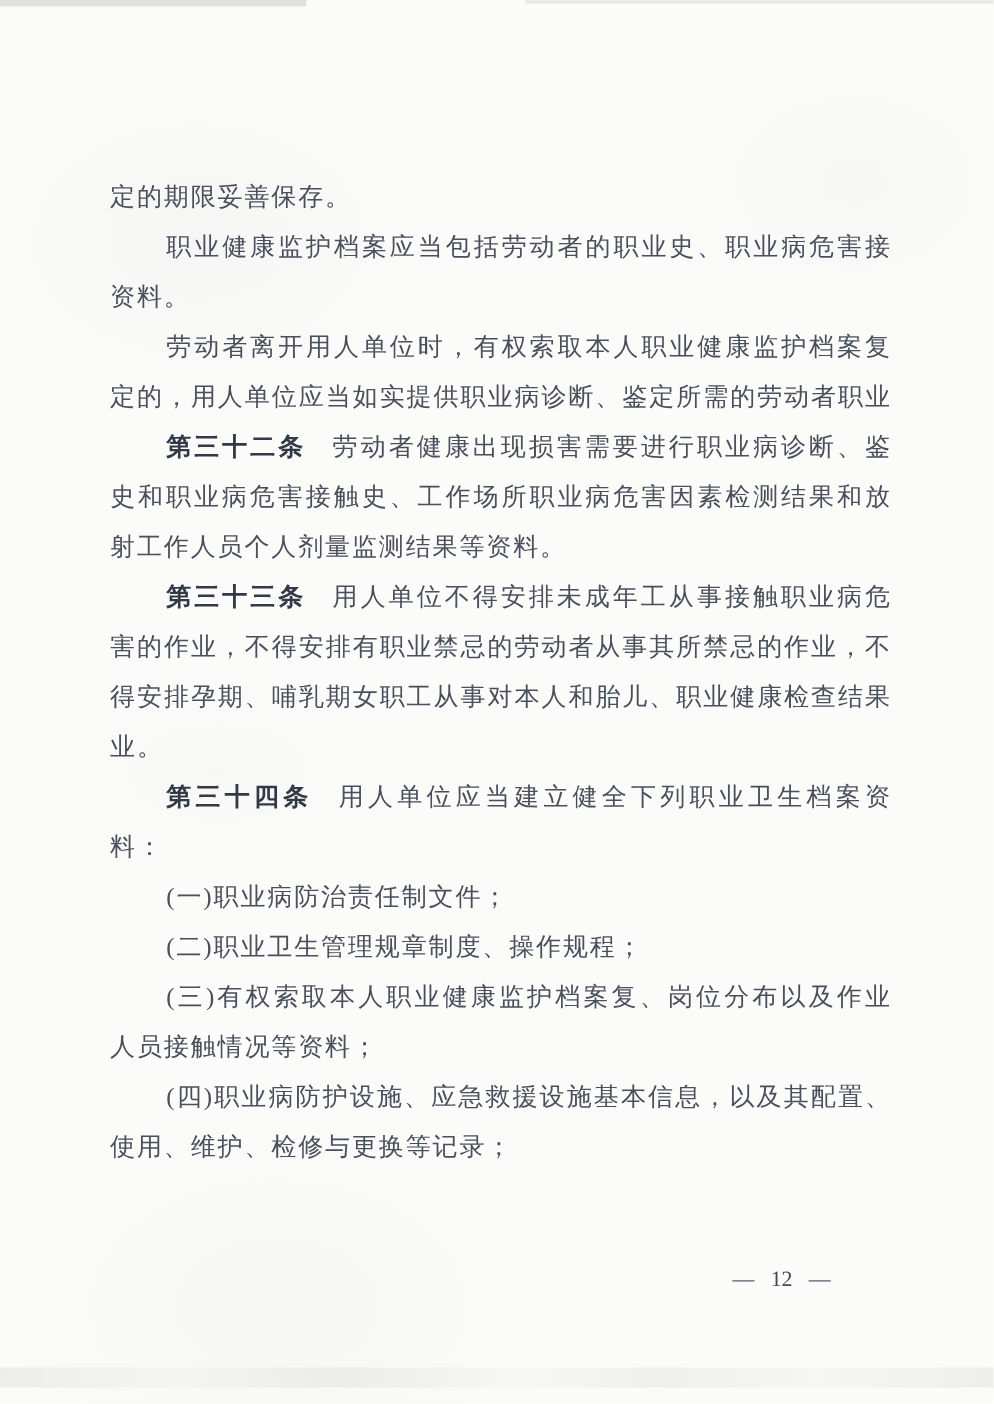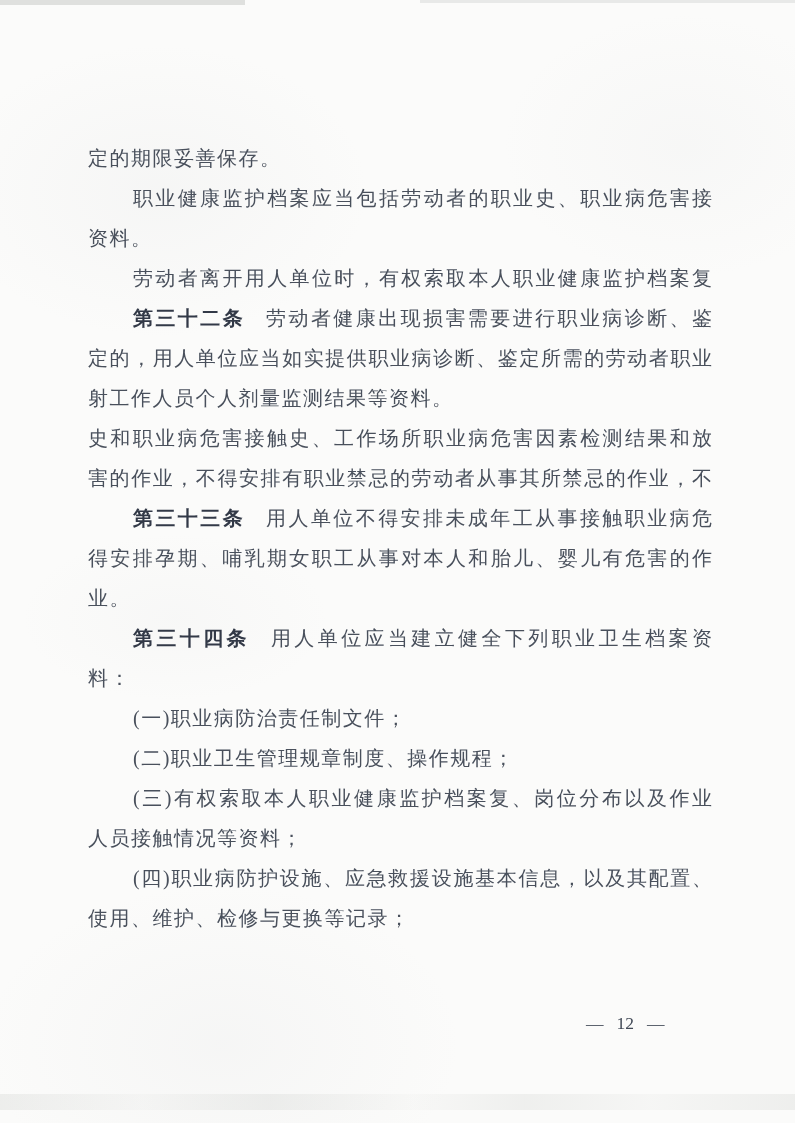--- a/index.html
+++ b/index.html
@@ -80,27 +80,27 @@
 <div class="page">
   <div class="artifact top-left"></div>
   <div class="artifact top-right"></div>
   <div class="artifact bottom-band"></div>
 
   <div class="text-block">
       <div class="line"><span>定的期限妥善保存。</span></div>
       <div class="line fill indent"><span>职业健康监护档案应当包括劳动者的职业史、职业病危害接</span></div>
       <div class="line"><span>资料。</span></div>
       <div class="line fill indent"><span>劳动者离开用人单位时，有权索取本人职业健康监护档案复</span></div>
+      <div class="line fill"><span>定的，用人单位应当如实提供职业病诊断、鉴定所需的劳动者职业</span></div>
       <div class="line fill indent"><span class="bold">第三十二条</span><span>劳动者健康出现损害需要进行职业病诊断、鉴</span></div>
-      <div class="line fill"><span>定的，用人单位应当如实提供职业病诊断、鉴定所需的劳动者职业</span></div>
+      <div class="line fill"><span>史和职业病危害接触史、工作场所职业病危害因素检测结果和放</span></div>
       <div class="line"><span>射工作人员个人剂量监测结果等资料。</span></div>
-      <div class="line fill"><span>史和职业病危害接触史、工作场所职业病危害因素检测结果和放</span></div>
+      <div class="line fill indent"><span class="bold">第三十三条</span><span>用人单位不得安排未成年工从事接触职业病危</span></div>
       <div class="line fill"><span>害的作业，不得安排有职业禁忌的劳动者从事其所禁忌的作业，不</span></div>
-      <div class="line fill indent"><span class="bold">第三十三条</span><span>用人单位不得安排未成年工从事接触职业病危</span></div>
-      <div class="line fill"><span>得安排孕期、哺乳期女职工从事对本人和胎儿、婴儿有危害的作</span></div>
+      <div class="line fill"><span>得安排孕期、哺乳期女职工从事对本人和胎儿、职业健康检查结果</span></div>
       <div class="line"><span>业。</span></div>
       <div class="line fill indent"><span class="bold">第三十四条</span><span>用人单位应当建立健全下列职业卫生档案资</span></div>
       <div class="line"><span>料：</span></div>
       <div class="line indent"><span>(一)职业病防治责任制文件；</span></div>
       <div class="line indent"><span>(二)职业卫生管理规章制度、操作规程；</span></div>
       <div class="line fill indent"><span>(三)有权索取本人职业健康监护档案复、岗位分布以及作业</span></div>
       <div class="line"><span>人员接触情况等资料；</span></div>
       <div class="line fill indent"><span>(四)职业病防护设施、应急救援设施基本信息，以及其配置、</span></div>
       <div class="line"><span>使用、维护、检修与更换等记录；</span></div>
     </div>

